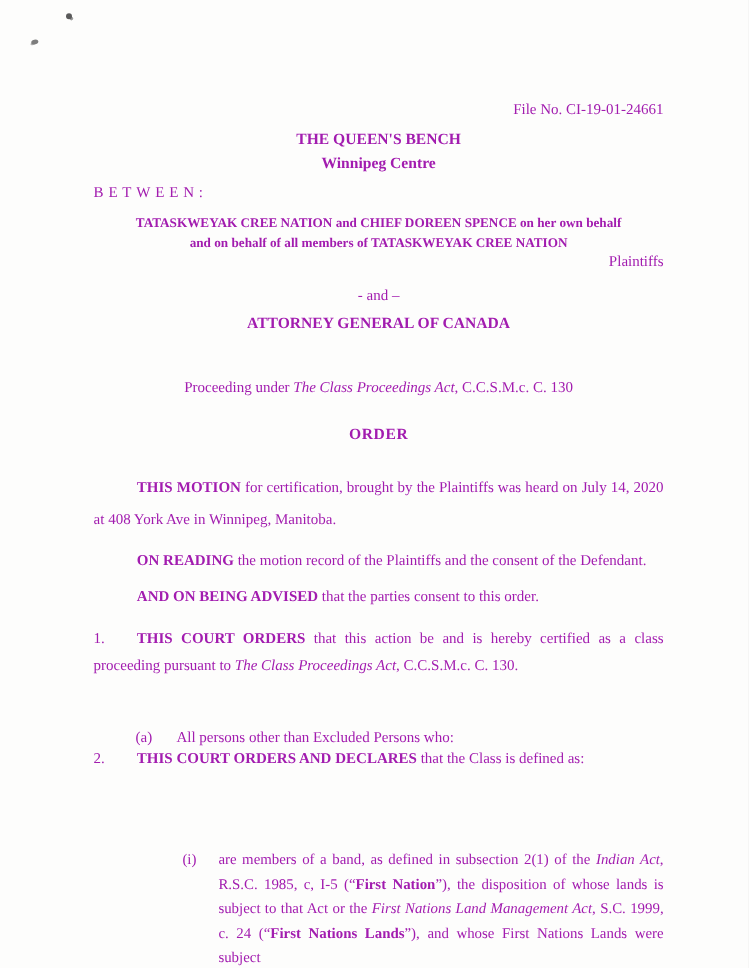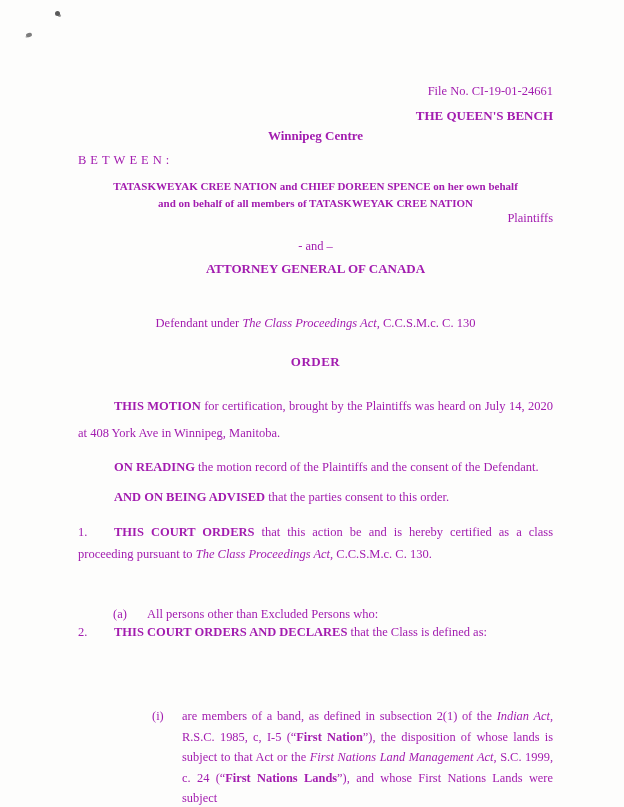--- a/index.html
+++ b/index.html
@@ -19,21 +19,21 @@
   .bold{font-weight:bold;}
   .just{text-align:justify;}
   .run-b{font-weight:bold;}
   .run-i{font-style:italic;}
 
   .speck{position:absolute;border-radius:50%;}
   .speck-1{left:55px;top:11px;width:5px;height:5px;background:#5a5a5a;box-shadow:2px 2px 0 -1px #9a9a9a;}
   .speck-2{left:26px;top:33px;width:6px;height:4px;background:#7d7d7d;box-shadow:-2px 1px 0 -1px #b5b5b5;transform:rotate(-15deg);}
 
   .file-no{top:84px;}
-  .court-title{top:108px;font-size:13px;text-align:right;}
+  .court-title{top:108px;font-size:13px;}
   .registry{top:128px;font-size:13px;}
   .between{top:153px;letter-spacing:4px;}
   .party{top:178px;font-size:11px;line-height:16.5px;}
   .plaintiffs-label{top:211px;}
   .separator{top:239px;}
   .defendant-name{top:261px;font-size:13px;}
   .defendant-label{top:289px;}
   .proceeding{top:316px;}
   .order-heading{top:354px;font-size:13px;letter-spacing:0.5px;}
 
@@ -73,21 +73,21 @@
     <div>and on behalf of all members of TATASKWEYAK CREE NATION</div>
   </div>
 
   <div class="abs right plaintiffs-label">Plaintiffs</div>
 
   <div class="abs center separator">- and –</div>
 
   <div class="abs center bold defendant-name">ATTORNEY GENERAL OF CANADA</div>
 
 
-  <div class="abs center proceeding"><span>Defendant under </span><span class="run-i">The Class Proceedings Act</span><span>, C.C.S.M.c. C. 130</span></div>
+  <div class="abs center proceeding"><span>Proceeding under </span><span class="run-i">The Class Proceedings Act</span><span>, C.C.S.M.c. C. 130</span></div>
 
   <div class="abs center bold order-heading">ORDER</div>
 
   <div class="abs just p-motion"><span class="run-b">THIS MOTION</span><span> for certification, brought by the Plaintiffs was heard on July 14, 2020 at 408 York Ave in Winnipeg, Manitoba.</span></div>
 
   <div class="abs p-reading"><span class="run-b">ON READING</span><span> the motion record of the Plaintiffs and the consent of the Defendant.</span></div>
 
   <div class="abs p-advised"><span class="run-b">AND ON BEING ADVISED</span><span> that the parties consent to this order.</span></div>
 
   <div class="abs just numbered p-1">

